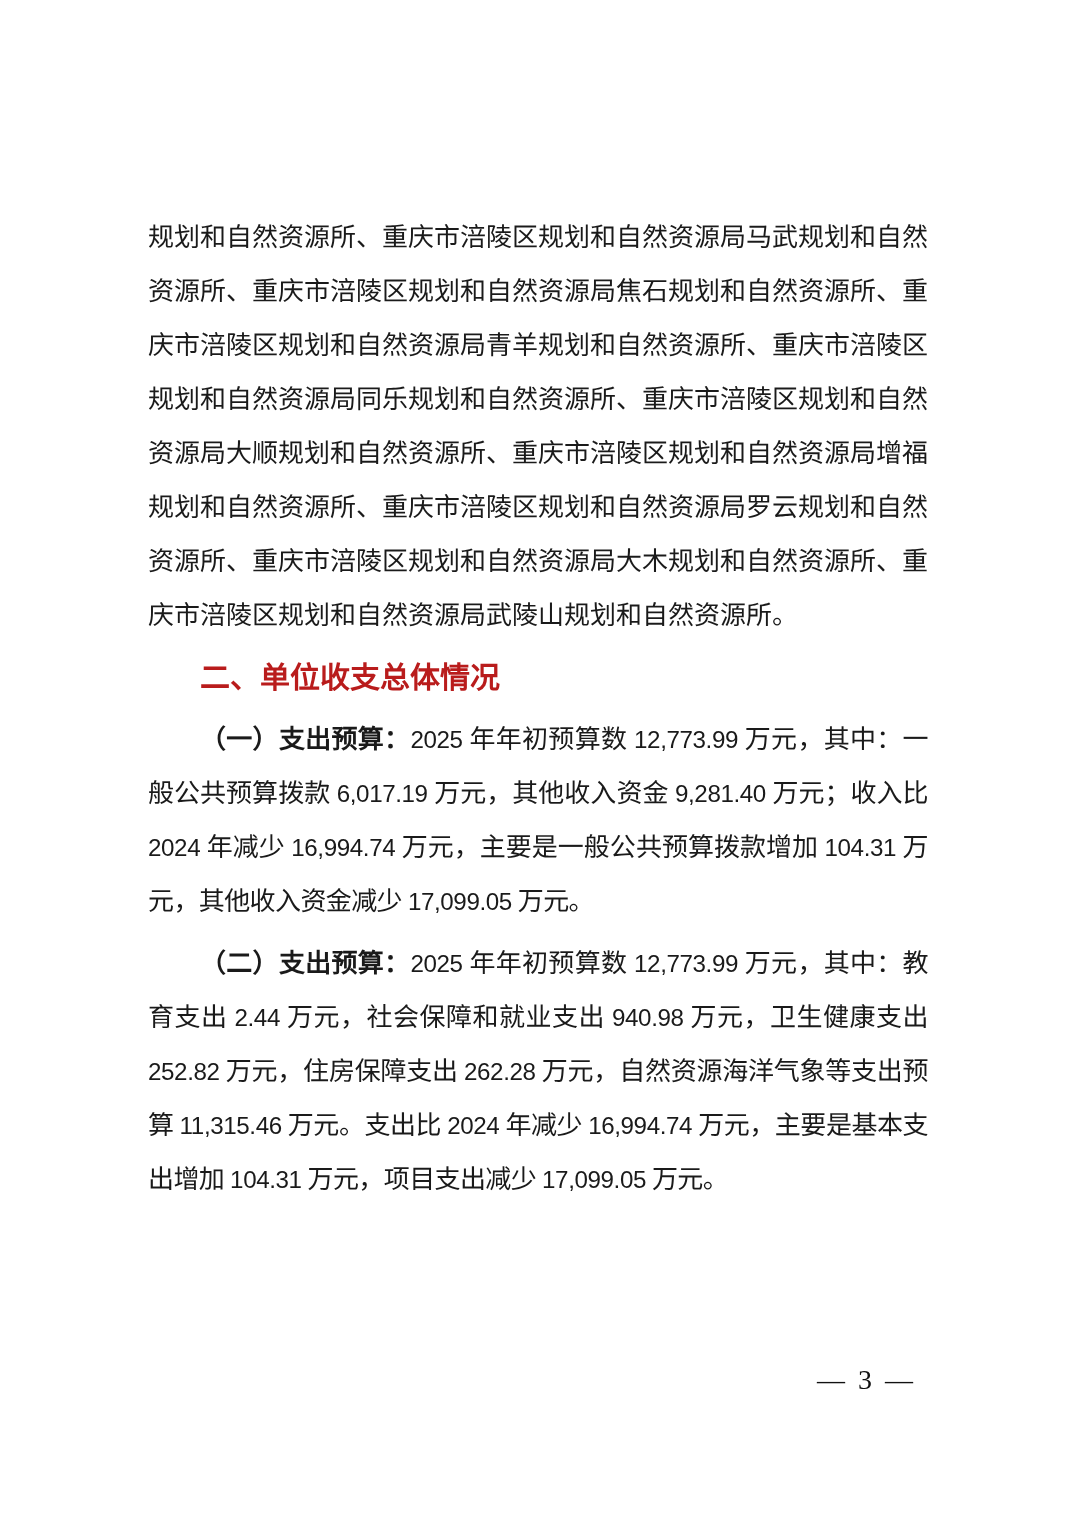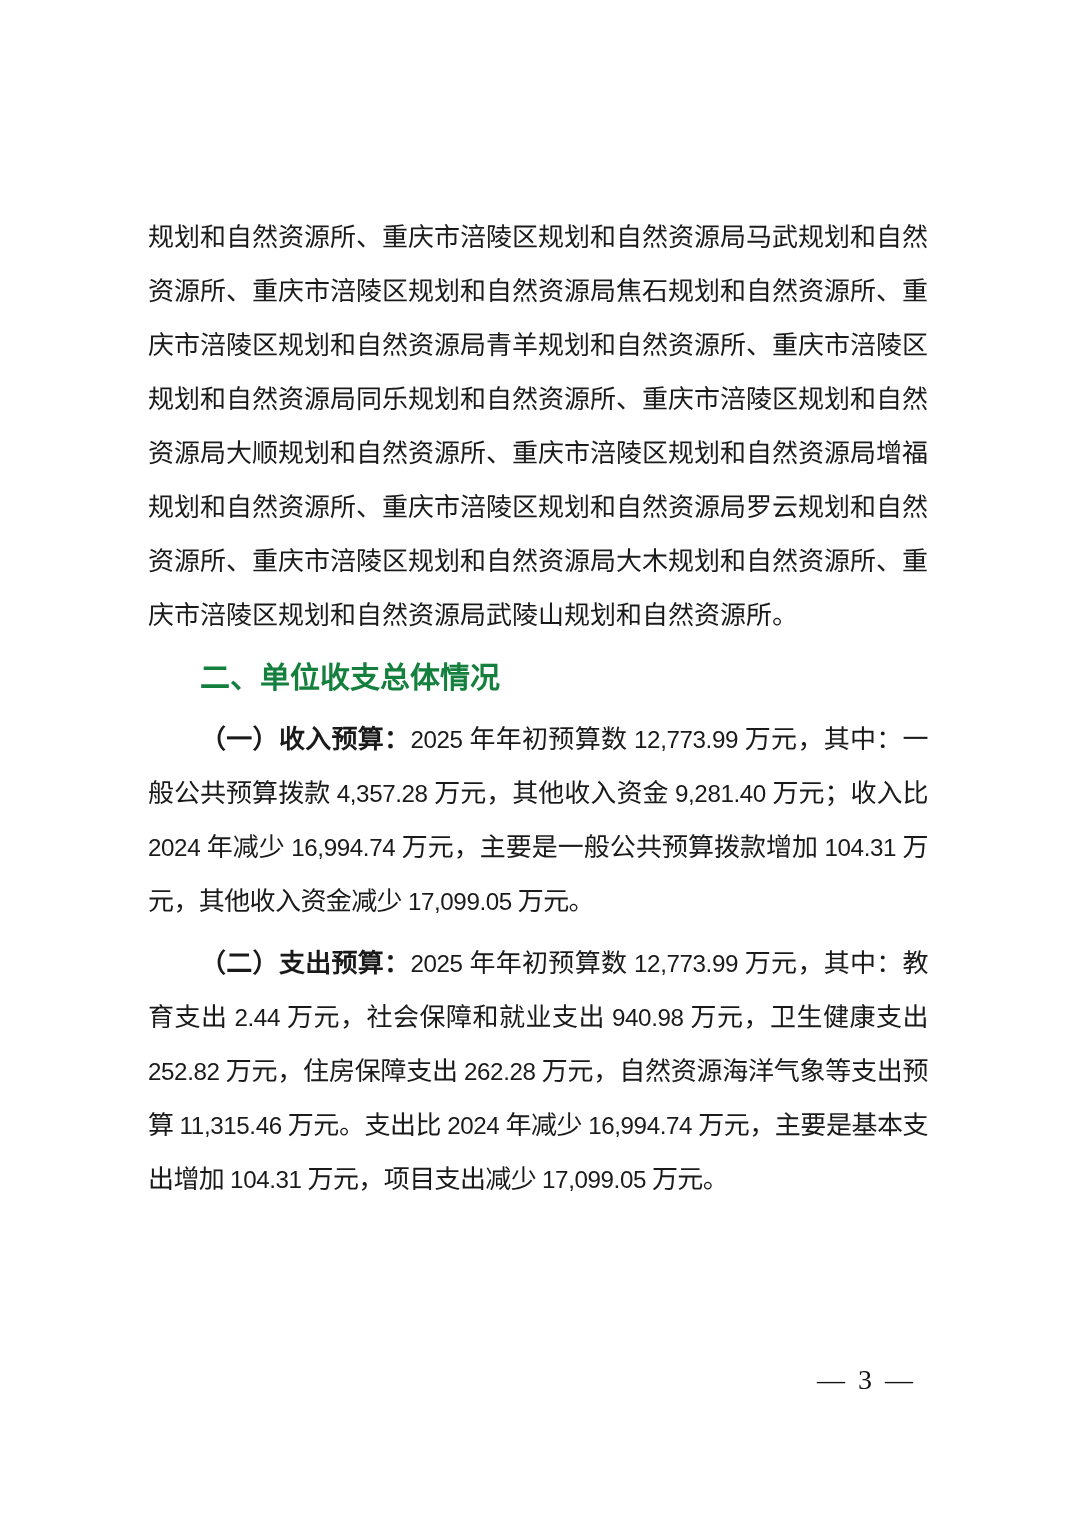--- a/index.html
+++ b/index.html
@@ -46,21 +46,21 @@
     font-size: 0.93em;
     letter-spacing: -0.4px;
   }
 
   .heading {
     font-family: "Liberation Sans", "DejaVu Sans", sans-serif;
     font-weight: bold;
     font-size: 30px;
     line-height: 54px;
     text-indent: 2em;
-    color: #15803d;
+    color: #b91c1c;
     margin: 0;
     text-align: left;
   }
 
   .pagenum {
     position: absolute;
     top: 1364px;
     left: 0;
     width: 100%;
     box-sizing: border-box;
@@ -75,21 +75,21 @@
 <body>
 
 <div class="page">
 
   <div class="content">
 
     <p class="para continued">规划和自然资源所、重庆市涪陵区规划和自然资源局马武规划和自然资源所、重庆市涪陵区规划和自然资源局焦石规划和自然资源所、重庆市涪陵区规划和自然资源局青羊规划和自然资源所、重庆市涪陵区规划和自然资源局同乐规划和自然资源所、重庆市涪陵区规划和自然资源局大顺规划和自然资源所、重庆市涪陵区规划和自然资源局增福规划和自然资源所、重庆市涪陵区规划和自然资源局罗云规划和自然资源所、重庆市涪陵区规划和自然资源局大木规划和自然资源所、重庆市涪陵区规划和自然资源局武陵山规划和自然资源所。</p>
 
     <p class="heading">二、单位收支总体情况</p>
 
-    <p class="para kai"><b class="lead">（一）收入预算：</b><span class="num">2025</span> 年年初预算数 <span class="num">12,773.99</span> 万元，其中：一般公共预算拨款 <span class="num">4,357.28</span> 万元，其他收入资金 <span class="num">9,281.40</span> 万元；收入比 <span class="num">2024</span> 年减少 <span class="num">16,994.74</span> 万元，主要是一般公共预算拨款增加 <span class="num">104.31</span> 万元，其他收入资金减少 <span class="num">17,099.05</span> 万元。</p>
+    <p class="para kai"><b class="lead">（一）支出预算：</b><span class="num">2025</span> 年年初预算数 <span class="num">12,773.99</span> 万元，其中：一般公共预算拨款 <span class="num">6,017.19</span> 万元，其他收入资金 <span class="num">9,281.40</span> 万元；收入比 <span class="num">2024</span> 年减少 <span class="num">16,994.74</span> 万元，主要是一般公共预算拨款增加 <span class="num">104.31</span> 万元，其他收入资金减少 <span class="num">17,099.05</span> 万元。</p>
 
     <p class="para kai"><b class="lead">（二）支出预算：</b><span class="num">2025</span> 年年初预算数 <span class="num">12,773.99</span> 万元，其中：教育支出 <span class="num">2.44</span> 万元，社会保障和就业支出 <span class="num">940.98</span> 万元，卫生健康支出 <span class="num">252.82</span> 万元，住房保障支出 <span class="num">262.28</span> 万元，自然资源海洋气象等支出预算 <span class="num">11,315.46</span> 万元。支出比 <span class="num">2024</span> 年减少 <span class="num">16,994.74</span> 万元，主要是基本支出增加 <span class="num">104.31</span> 万元，项目支出减少 <span class="num">17,099.05</span> 万元。</p>
 
 
   </div>
 
   <div class="pagenum">— 3 —</div>
 
 </div>
 

